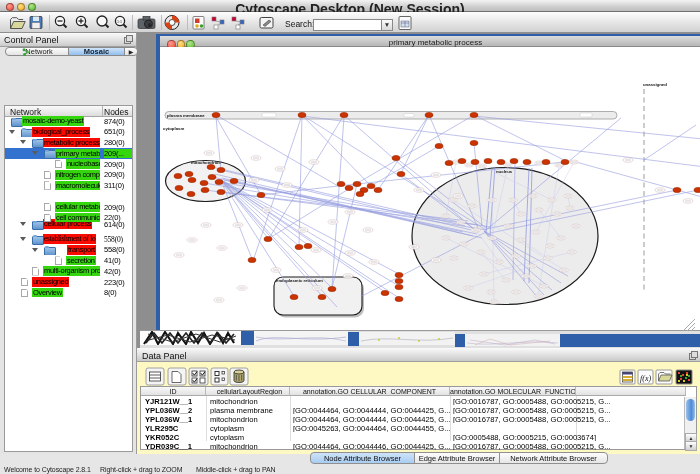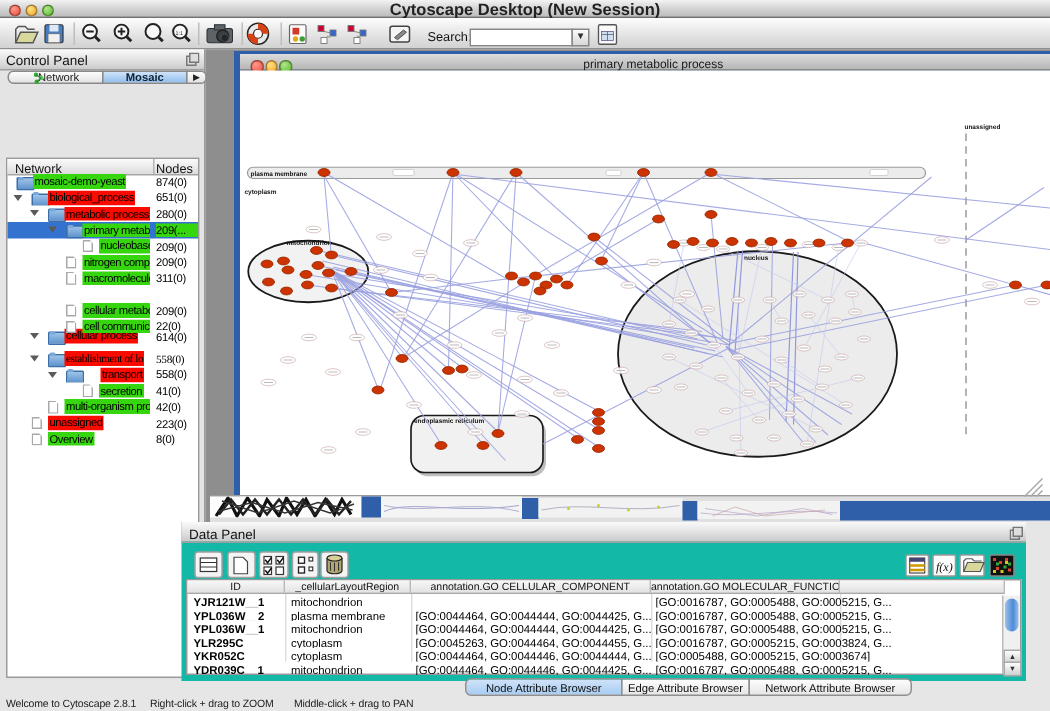--- a/index.html
+++ b/index.html
@@ -1,17 +1,17 @@
 <!DOCTYPE html>
 <html><head><meta charset="utf-8"><style>
 html,body{margin:0;padding:0}
 body{width:700px;height:474px;position:relative;background:#e6e6e6;font-family:"Liberation Sans",sans-serif;overflow:hidden}
 .abs{position:absolute}
 #titlebar{left:0;top:0;width:700px;height:11px;background:linear-gradient(#f3f3f3,#cfcfcf 60%,#bdbdbd);border-bottom:1px solid #6f6f6f}
-#titlebar .t{position:absolute;left:0;right:0;top:1px;text-align:center;font-size:11px;color:#222;font-weight:bold}
+#titlebar .t{position:absolute;left:0;right:0;top:1px;text-align:center;font-size:14px;color:#222;font-weight:bold}
 .light{position:absolute;top:2.5px;width:6px;height:6px;border-radius:50%;border:0.5px solid rgba(0,0,0,.35)}
 .ilight{position:absolute;top:4px;width:6.5px;height:6.5px;border-radius:50%;border:0.5px solid rgba(0,0,0,.35)}
 #toolbar{left:0;top:12px;width:700px;height:20px;background:linear-gradient(#fdfdfd,#dedede 70%,#d2d2d2);border-bottom:1px solid #8f8f8f}
 .sep{position:absolute;top:3px;height:15px;width:1px;background:#bdbdbd}
 #toolbar .lbl{position:absolute;font-size:8.5px;color:#111}
 #searchbox{position:absolute;left:313px;top:6.5px;width:67px;height:10px;background:#fff;border:1px solid #888}
 #searchdrop{position:absolute;left:381px;top:6.5px;width:12px;height:12px;box-sizing:border-box;background:linear-gradient(#fcfcfc,#d8d8d8);border:1px solid #888;font-size:6.5px;text-align:center;line-height:10px;color:#333}
 #cp{left:0;top:33px;width:137px;height:421px;background:#e4e4e4;border-right:1px solid #9a9a9a;box-sizing:border-box}
 #cphead{left:0;top:0;width:136px;height:13px;background:linear-gradient(#fafafa,#d6d6d6 80%,#cacaca);border-bottom:1px solid #9f9f9f}
 #cphead .t{position:absolute;left:4px;top:2px;font-size:9px;color:#111}
@@ -33,21 +33,21 @@
 .r{background:#fb0a00}
 .arw{position:absolute;top:3px;width:0;height:0;border-left:3.2px solid transparent;border-right:3.2px solid transparent;border-top:4.5px solid #5a5a5a}
 .fold{position:absolute;top:2px;width:10px;height:7px;background:linear-gradient(#9ec4e8,#5f93cd);border:0.5px solid #3a6ea8;border-radius:1px}
 .fold:before{content:"";position:absolute;left:0;top:-1.5px;width:4px;height:2px;background:#7aa8d8;border-radius:1px 1px 0 0}
 .file{position:absolute;top:1px;width:7px;height:8.5px;background:#fff;border:0.5px solid #a8a8a8;box-sizing:border-box;clip-path:polygon(0 0,68% 0,100% 28%,100% 100%,0 100%)}
 #frame{left:137px;top:33px;width:563px;height:315px;background:#8e8e8e}
 #iwin{position:absolute;left:19px;top:1px;width:560px;height:300px;background:#2e5fa8}
 #ititle{position:absolute;left:4px;top:2px;width:551px;height:11px;background:linear-gradient(#dcdcdc,#b7b7b7);border-bottom:1px solid #8a8a8a;box-sizing:border-box}
 #ititle .t{position:absolute;left:0;right:0;top:1.5px;text-align:center;font-size:8px;color:#1a1a1a}
 #canvas{position:absolute;left:4px;top:13px;width:551px;height:285px;background:#fff;overflow:hidden}
-#dp{left:121px;top:348px;width:563px;height:106px;background:#14b8a6}
+#dp{left:137px;top:348px;width:563px;height:106px;background:#fef9c3}
 #dphead{position:absolute;left:0;top:0;width:563px;height:14px;background:linear-gradient(#fafafa,#d4d4d4 80%,#c8c8c8);border-bottom:1px solid #9f9f9f;box-sizing:border-box}
 #dphead .t{position:absolute;left:5px;top:3px;font-size:9px;color:#111}
 #dtable{position:absolute;left:3px;top:38px;width:557px;height:64px;background:#fff;border:1px solid #999;box-sizing:border-box}
 .dhc{position:absolute;top:0;height:9px;background:linear-gradient(#f8f8f8,#e2e2e2);border-right:1px solid #b9b9b9;border-bottom:1px solid #a9a9a9;font-size:7px;text-align:center;color:#111;line-height:9px;box-sizing:border-box;white-space:nowrap;overflow:hidden}
 .drow{position:absolute;left:0;width:545px;height:8.9px;font-size:7.6px;color:#000;white-space:nowrap;overflow:hidden}
 .drow span{position:absolute;top:0.5px}
 #vscroll{position:absolute;right:0px;top:10px;width:11px;height:52px;background:#f0f0f0;border-left:1px solid #bbb}
 #bottabs{left:310px;top:452px;height:12px}
 .btab{position:absolute;top:0;height:12px;border:1px solid #8f8f8f;box-sizing:border-box;font-size:7.5px;line-height:11px;text-align:center;background:linear-gradient(#fdfdfd,#e6e6e6);color:#111;white-space:nowrap;overflow:hidden}
 #status{left:0;top:464px;width:700px;height:10px;background:#e6e6e6}
@@ -711,26 +711,24 @@
       <div class="drow" style="top:27.3px">
         <span style="left:4px;font-weight:bold">YPL036W__1</span>
         <span style="left:69px">mitochondrion</span>
         <span style="left:152px">[GO:0044464, GO:0044444, GO:0044425, G...</span>
         <span style="left:312px">[GO:0016787, GO:0005488, GO:0005215, G...</span>
       </div>
       <div class="drow" style="top:36.2px">
         <span style="left:4px;font-weight:bold">YLR295C</span>
         <span style="left:69px">cytoplasm</span>
         <span style="left:152px">[GO:0045263, GO:0044464, GO:0044455, G...</span>
-        <span style="left:312px">[GO:0016787, GO:0005215, GO:0003824, G...</span>
       </div>
       <div class="drow" style="top:45.1px">
         <span style="left:4px;font-weight:bold">YKR052C</span>
         <span style="left:69px">cytoplasm</span>
-        <span style="left:152px">[GO:0044464, GO:0044446, GO:0044444, G...</span>
         <span style="left:312px">[GO:0005488, GO:0005215, GO:0003674]</span>
       </div>
       <div class="drow" style="top:54.0px">
         <span style="left:4px;font-weight:bold">YDR039C__1</span>
         <span style="left:69px">mitochondrion</span>
         <span style="left:152px">[GO:0044464, GO:0044446, GO:0044425, G...</span>
         <span style="left:312px">[GO:0016787, GO:0005488, GO:0005215, G...</span>
       </div>
       <div id="vscroll">
         <div style="position:absolute;left:1px;top:2px;width:9px;height:22px;border-radius:4.5px;background:linear-gradient(90deg,#9cc0ea,#4d8bd8 60%,#9cc0ea)"></div>

